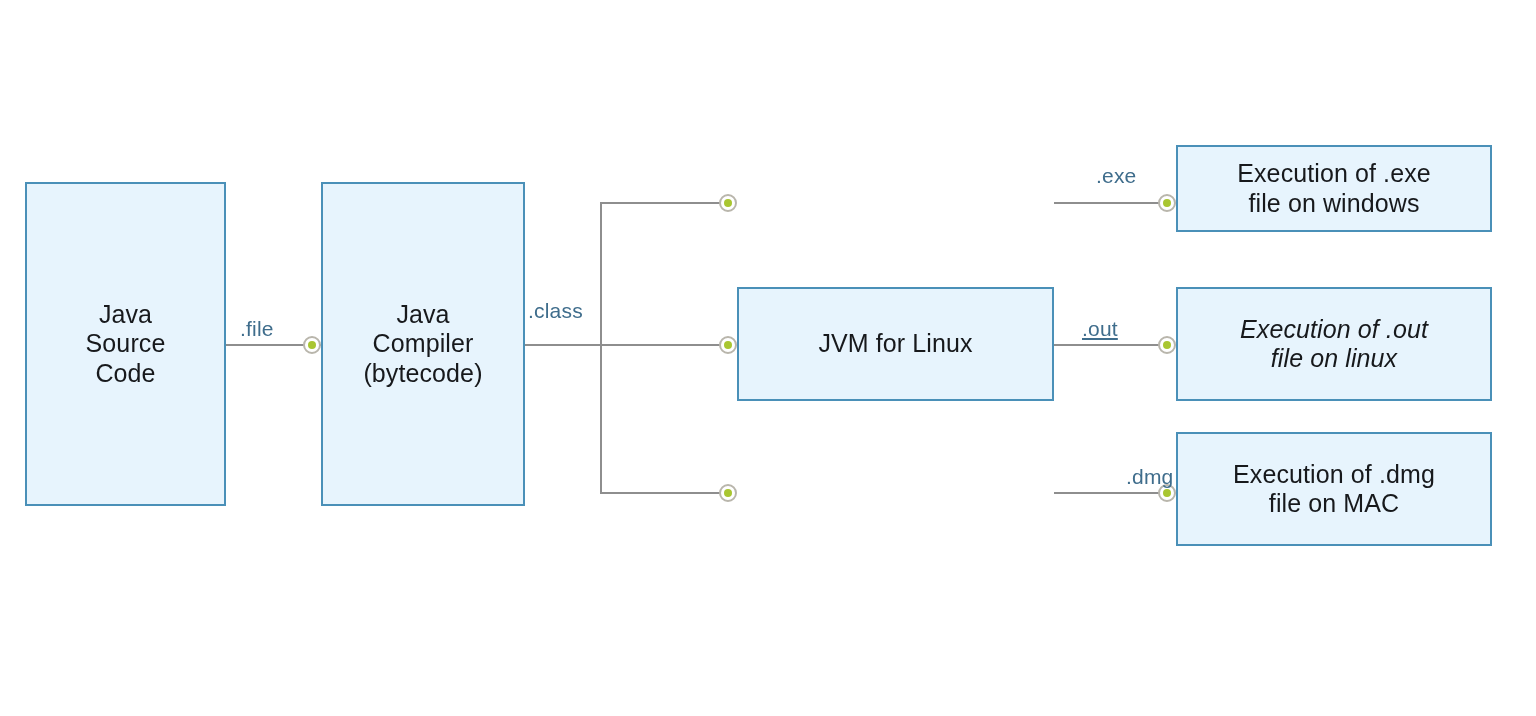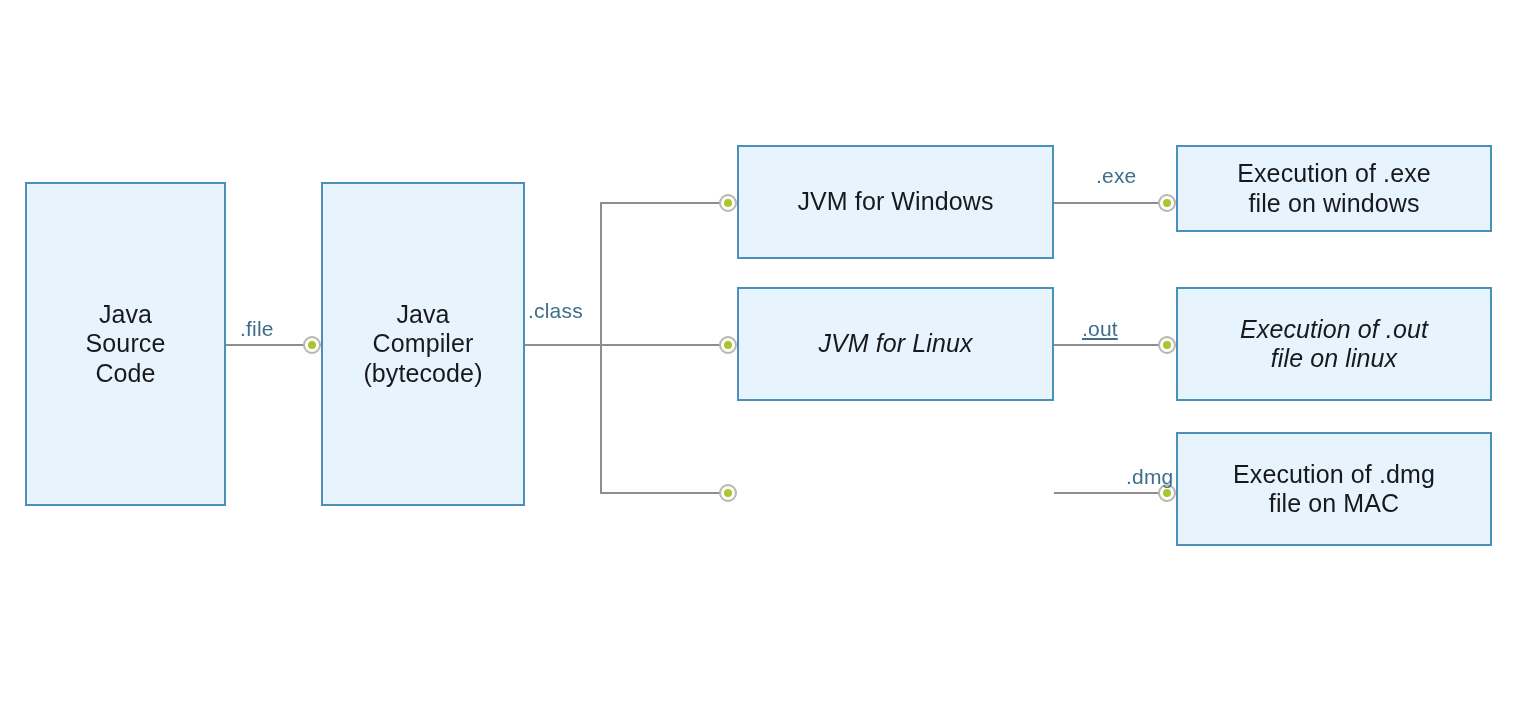--- a/index.html
+++ b/index.html
@@ -116,23 +116,22 @@
   <div class="edge-label" style="left:1126px; top:465px;">.dmg</div>
 
   <div class="node" style="left:25px; top:182px; width:201px; height:324px;">Java
 Source
 Code</div>
 
   <div class="node" style="left:321px; top:182px; width:204px; height:324px;">Java
 Compiler
 (bytecode)</div>
 
-  <div class="node" style="left:737px; top:145px; width:317px; height:114px;">JVM for Windows</div>
 
-  <div class="node" style="left:737px; top:287px; width:317px; height:114px;font-style:italic;">JVM for Linux</div>
+  <div class="node" style="left:737px; top:287px; width:317px; height:114px;">JVM for Linux</div>
 
 
   <div class="node" style="left:1176px; top:145px; width:316px; height:87px;">Execution of .exe
 file on windows</div>
 
   <div class="node" style="left:1176px; top:287px; width:316px; height:114px;font-style:italic;">Execution of .out
 file on linux</div>
 
   <div class="node" style="left:1176px; top:432px; width:316px; height:114px;">Execution of .dmg
 file on MAC</div>

